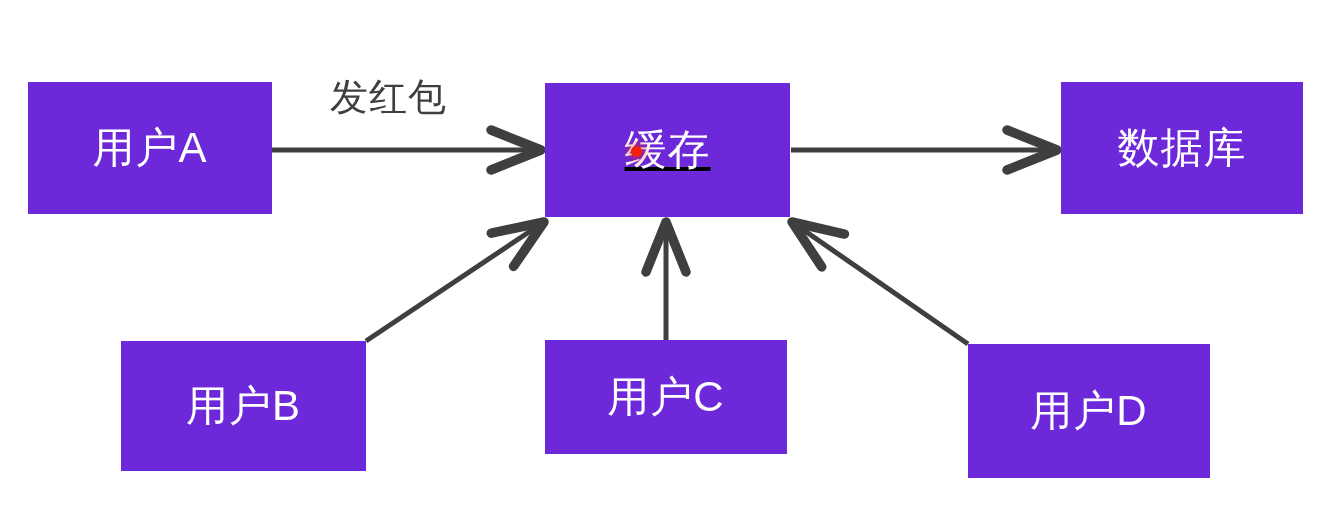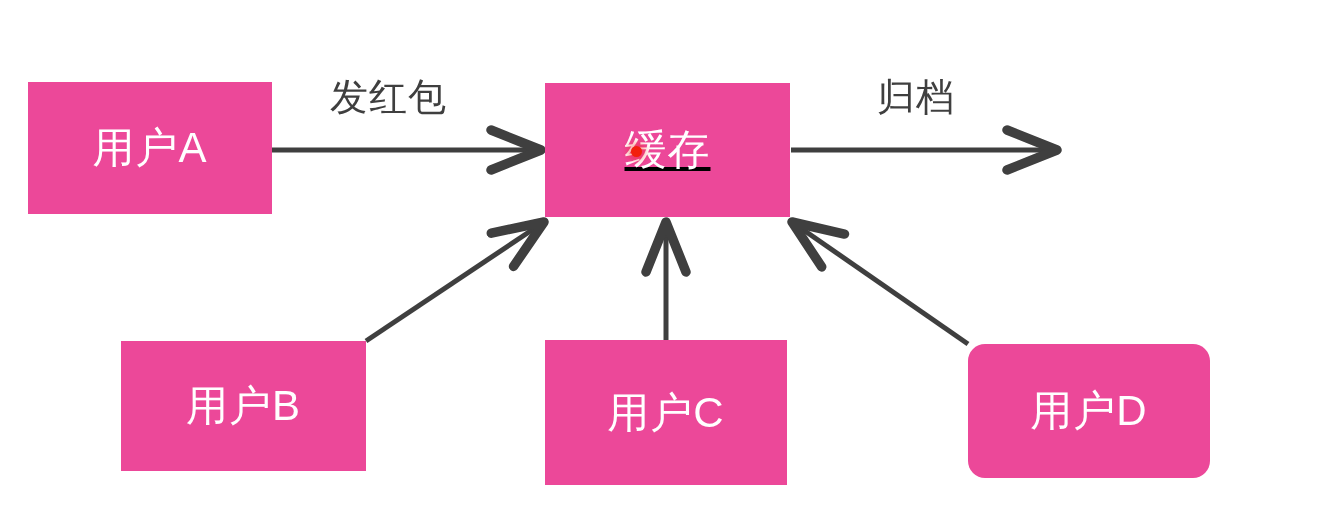--- a/index.html
+++ b/index.html
@@ -21,21 +21,21 @@
     position: absolute;
     left: 0;
     top: 0;
     width: 1343px;
     height: 506px;
     pointer-events: none;
   }
   .node {
     position: absolute;
     box-sizing: border-box;
-    background: #ec4899;
+    background: #6d28d9;
     display: flex;
     align-items: center;
     justify-content: center;
   }
   .node-label {
     color: #ffffff;
     font-size: 42px;
     line-height: 1;
     letter-spacing: 1px;
     white-space: nowrap;
@@ -82,32 +82,34 @@
   </svg>
 
   <div class="node" style="left:28px; top:82px; width:244px; height:132px;">
     <span class="node-label">用户A</span>
   </div>
 
   <div class="node" style="left:545px; top:83px; width:245px; height:134px;text-decoration:underline;">
     <span class="node-label">缓存</span>
   </div>
 
+  <div class="node" style="left:1061px; top:82px; width:242px; height:132px;">
+    <span class="node-label">数据库</span>
+  </div>
 
   <div class="node" style="left:121px; top:341px; width:245px; height:130px;">
     <span class="node-label">用户B</span>
   </div>
 
-  <div class="node" style="left:545px; top:340px; width:242px; height:145px;">
+  <div class="node" style="left:545px; top:340px; width:242px; height:114px;">
     <span class="node-label">用户C</span>
   </div>
 
-  <div class="node" style="left:968px; top:344px; width:242px; height:134px;border-radius:17px;">
+  <div class="node" style="left:968px; top:344px; width:242px; height:134px;">
     <span class="node-label">用户D</span>
   </div>
 
   <div class="edge-label" style="left:330px; top:78px;text-align:center;">发红包</div>
 
-  <div class="edge-label" style="left:877px; top:78px;">归档</div>
 
   <div class="cursor-dot" style="left:631px; top:146px;"></div>
 
 </div>
 
 </body></html>

